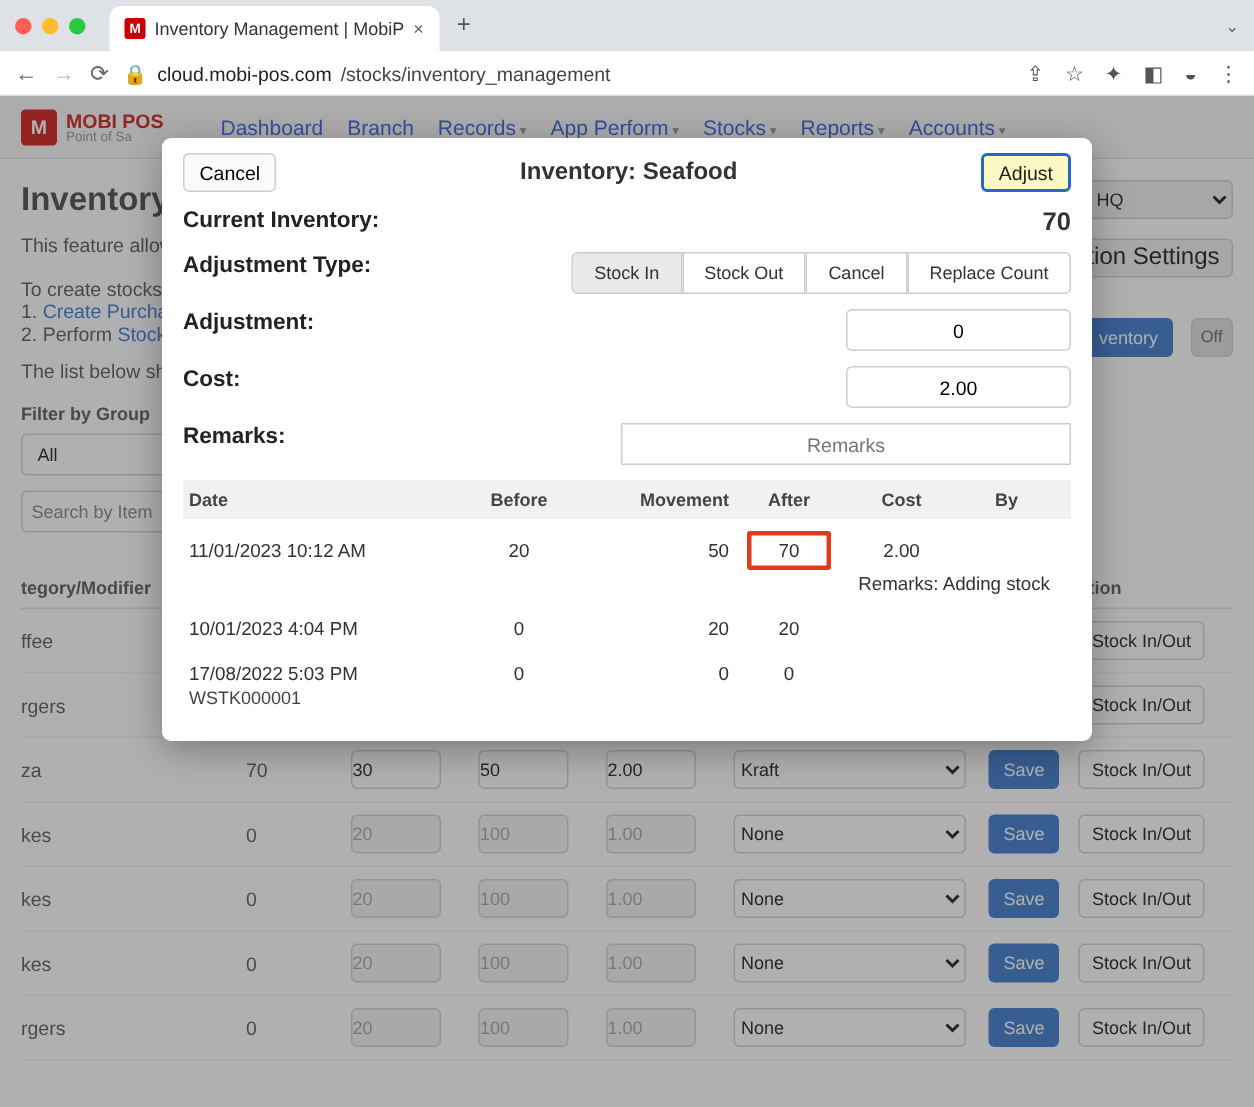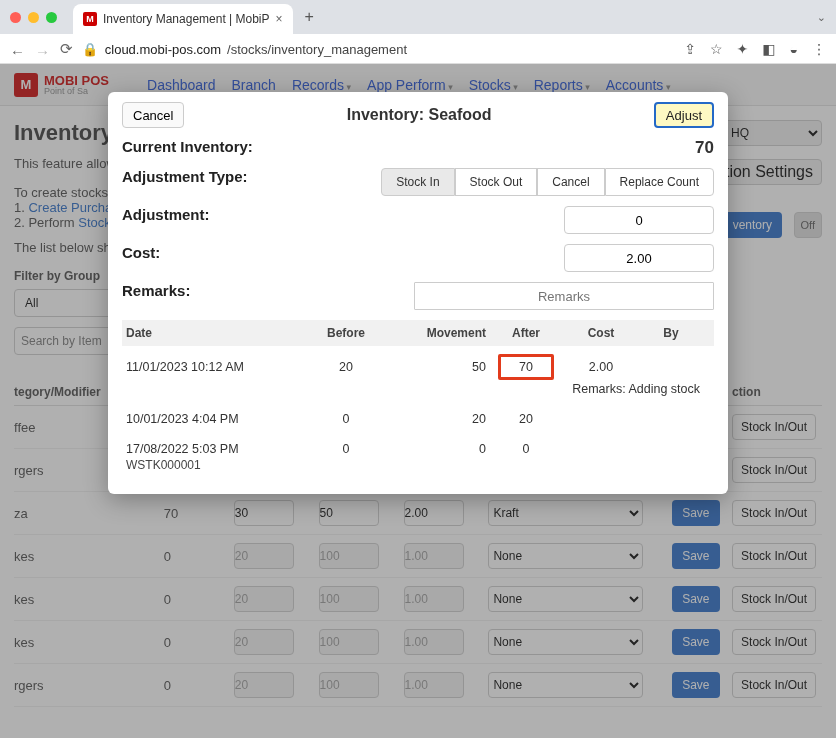--- a/index.html
+++ b/index.html
@@ -44,21 +44,21 @@
 .hqsel{position:absolute;right:14px;top:56px}
 .hqsel select{width:106px;height:26px;border:1px solid #ccc;border-radius:4px;font-size:12px}
 .notif{position:absolute;right:14px;top:95px}
 .notif button{background:#eee;border:1px solid #ccc;border-radius:4px;height:26px;padding:0 8px;font-size:16px}
 .addinv{position:absolute;right:54px;top:148px}
 .addinv button{background:#2469c7;border:none;color:#fff;height:26px;border-radius:4px;padding:0 10px;font-size:12px}
 .offbtn{position:absolute;right:14px;top:148px;background:#ddd;border:1px solid #ccc;border-radius:4px;height:26px;padding:0 6px;font-size:11px;color:#555}
 
 .grid{margin-top:24px}
 .gridh{display:flex;font-size:12px;font-weight:600;color:#444;padding:6px 0;border-bottom:1px solid #ddd}
-.col-name{width:150px}.col-cur{width:70px;text-align:left}.col-lo{width:85px}.col-opt{width:85px}.col-cost{width:85px}.col-sup{width:184px}.col-save{width:60px}.col-act{width:90px}
+.col-name{width:150px}.col-cur{width:70px;text-align:left}.col-lo{width:85px}.col-opt{width:85px}.col-cost{width:85px}.col-sup{width:170px}.col-save{width:60px}.col-act{width:90px}
 .gridr{display:flex;align-items:center;padding:8px 0;border-bottom:1px solid #eee;font-size:13px}
 .gridr input{width:60px;height:26px;border:1px solid #ccc;border-radius:4px;text-align:left;font-size:12px;background:#fff}
 .gridr input:disabled{background:#f3f3f3;color:#999}
 .gridr select{width:155px;height:26px;border:1px solid #ccc;border-radius:4px;font-size:12px;background:#fff}
 .gridr .savebtn{background:#2469c7;color:#fff;border:none;height:26px;border-radius:4px;padding:0 10px;font-size:12px}
 .gridr .stkbtn{background:#fff;border:1px solid #ccc;height:26px;border-radius:4px;padding:0 8px;font-size:12px}
 
 .overlay{position:absolute;inset:0;background:rgba(80,80,80,0.45);z-index:10}
 .modal{position:absolute;left:108px;top:28px;width:620px;background:#fff;border-radius:6px;z-index:20;box-shadow:0 6px 24px rgba(0,0,0,0.3);padding:10px 14px 14px 14px}
 .modal .mh{display:flex;align-items:center;margin-bottom:10px}

